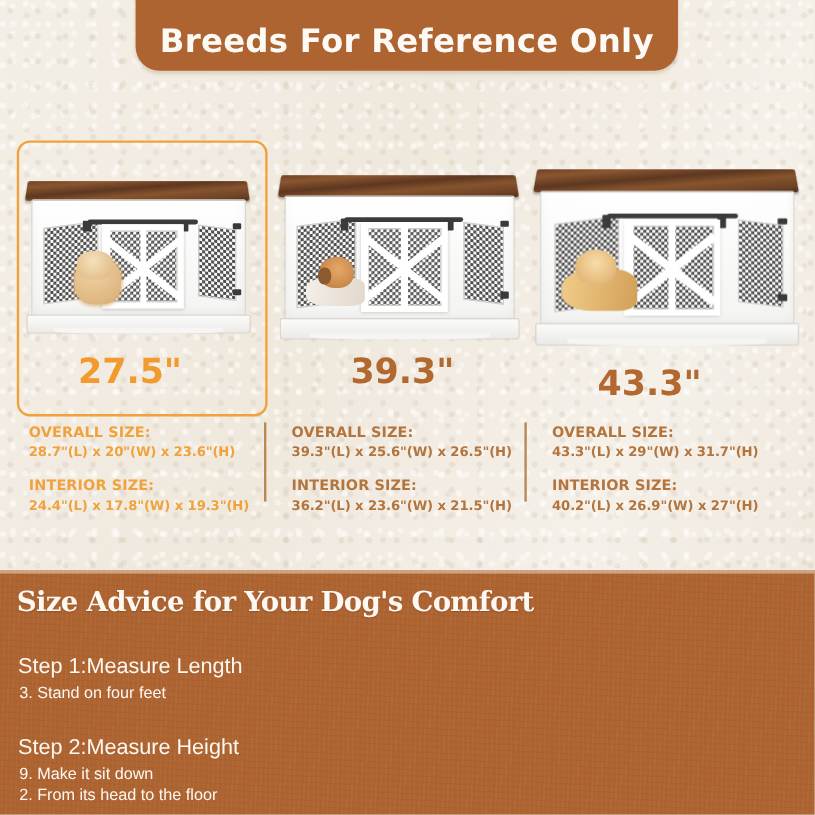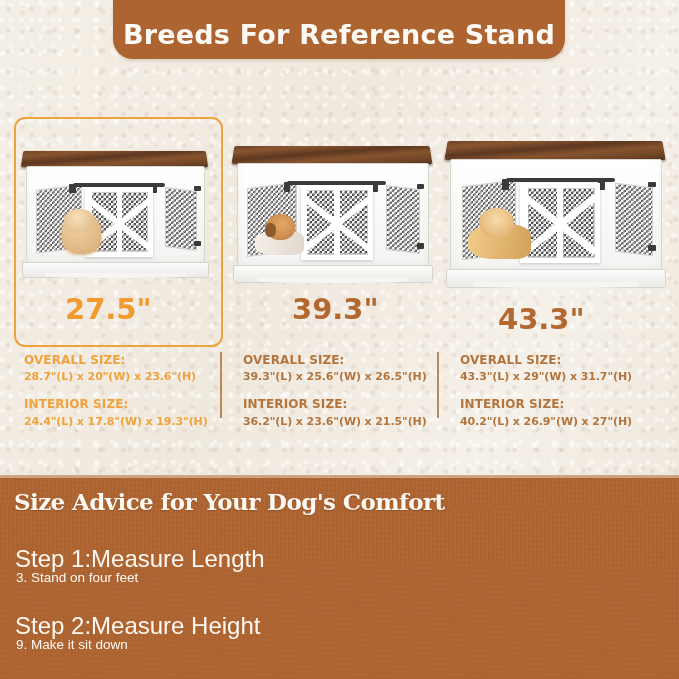--- a/index.html
+++ b/index.html
@@ -110,34 +110,34 @@
       repeating-linear-gradient(91deg, rgba(255,255,255,.035) 0 1px, transparent 1px 4px),
       repeating-linear-gradient(3deg, rgba(0,0,0,.035) 0 1px, transparent 1px 5px);
     pointer-events:none;
   }
   .advice-topline{position:absolute;left:0;top:0;width:100%;height:3px;background:#e8d9c2;opacity:.55;}
   .advice-h1{position:absolute;left:14px;top:13px;color:#fdf8f2;font-size:23px;
     font-weight:bold;font-family:"DejaVu Serif", serif;letter-spacing:-.6px;white-space:nowrap;
     text-shadow:0 1px 1px rgba(90,50,20,.35);}
   .advice-h2{position:absolute;left:15px;top:41px;color:#fdf8f2;font-size:17.5px;
     font-weight:bold;font-family:"DejaVu Sans", sans-serif;letter-spacing:-.3px;white-space:nowrap;}
-  .step-h{position:absolute;color:#fdf8f2;font-size:24px;font-weight:normal;
+  .step-h{position:absolute;color:#fdf8f2;font-size:18px;font-weight:normal;
     font-family:"Liberation Sans", sans-serif;white-space:nowrap;}
   .step-li{position:absolute;color:#fdf8f2;font-size:13.5px;
     font-family:"Liberation Sans", sans-serif;white-space:nowrap;}
 </style>
 </head>
 <body>
 
 <div class="bg-texture"></div>
 
 <div class="stage">
 
   <div class="banner">
-    <div class="banner-title">Breeds For Reference Stand</div>
+    <div class="banner-title">Breeds For Reference Only</div>
   </div>
 
   <div class="highlight-box"></div>
 
   <div class="crate-wrap" style="left:22px;top:150px;width:185px;height:130px;">
     <div class="c-top"></div>
     <div class="c-body">
       <div class="mesh c-left-panel"></div>
       <div class="mesh c-right-panel"></div>
       <div class="c-rail"></div>
@@ -254,16 +254,17 @@
   <div class="advice">
     <div class="advice-topline"></div>
 
     <div class="advice-h1">Size Advice for Your Dog's Comfort</div>
 
     <div class="step-h" style="left:15px;top:70px;">Step 1:Measure Length</div>
     <div class="step-li" style="left:16px;top:95px;">3. Stand on four feet</div>
 
     <div class="step-h" style="left:15px;top:137px;">Step 2:Measure Height</div>
     <div class="step-li" style="left:16px;top:162px;">9. Make it sit down</div>
+    <div class="step-li" style="left:16px;top:180px;">2. From its head to the floor</div>
 
   </div>
 
 </div>
 
 </body></html>

